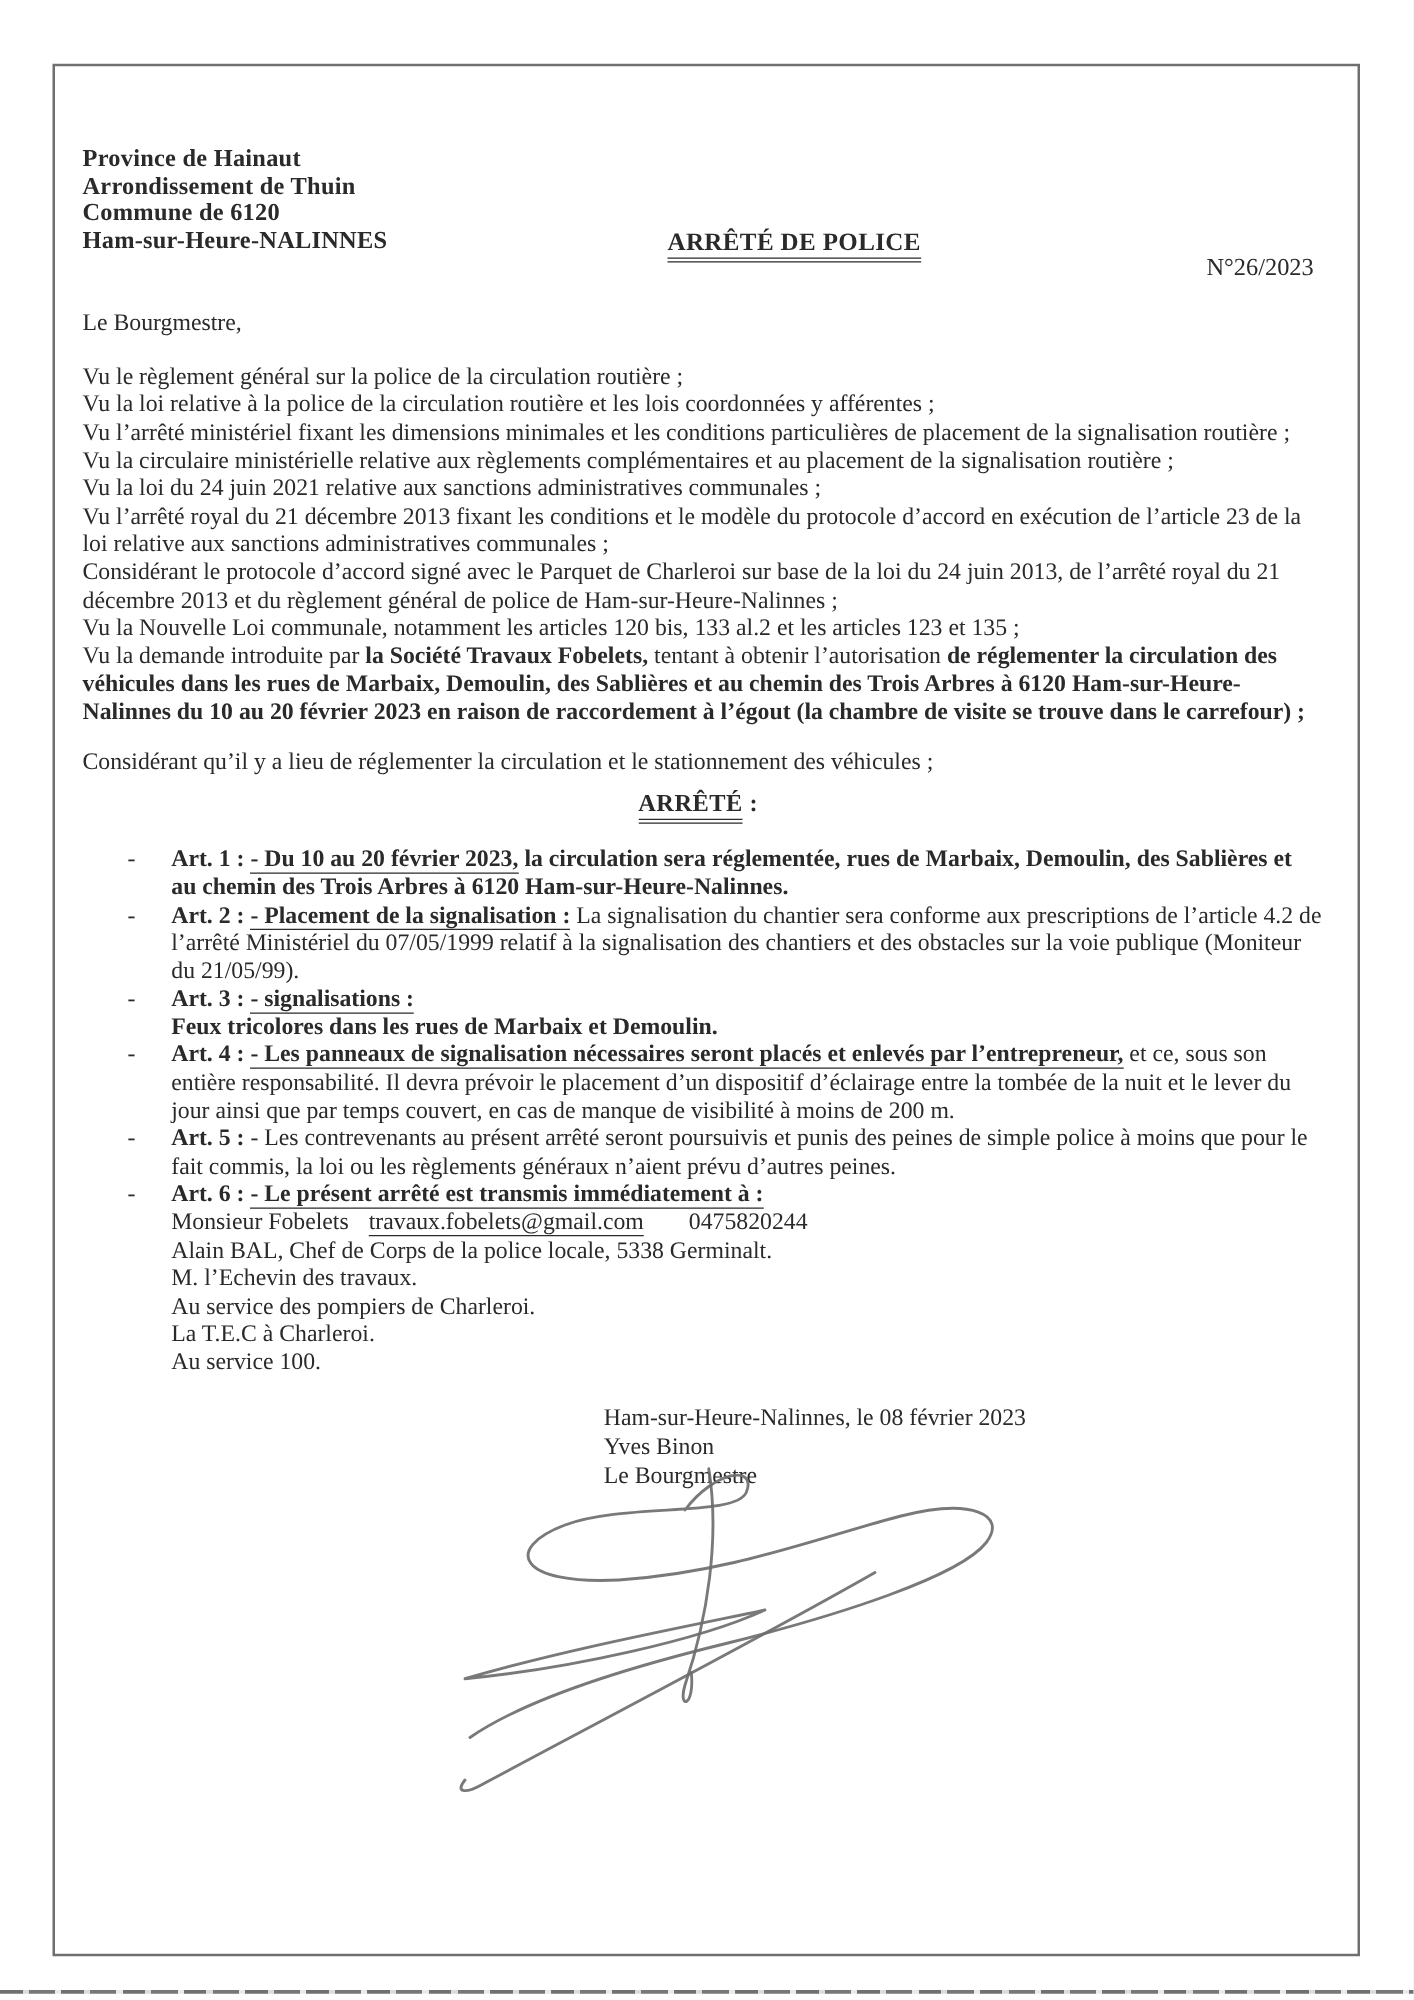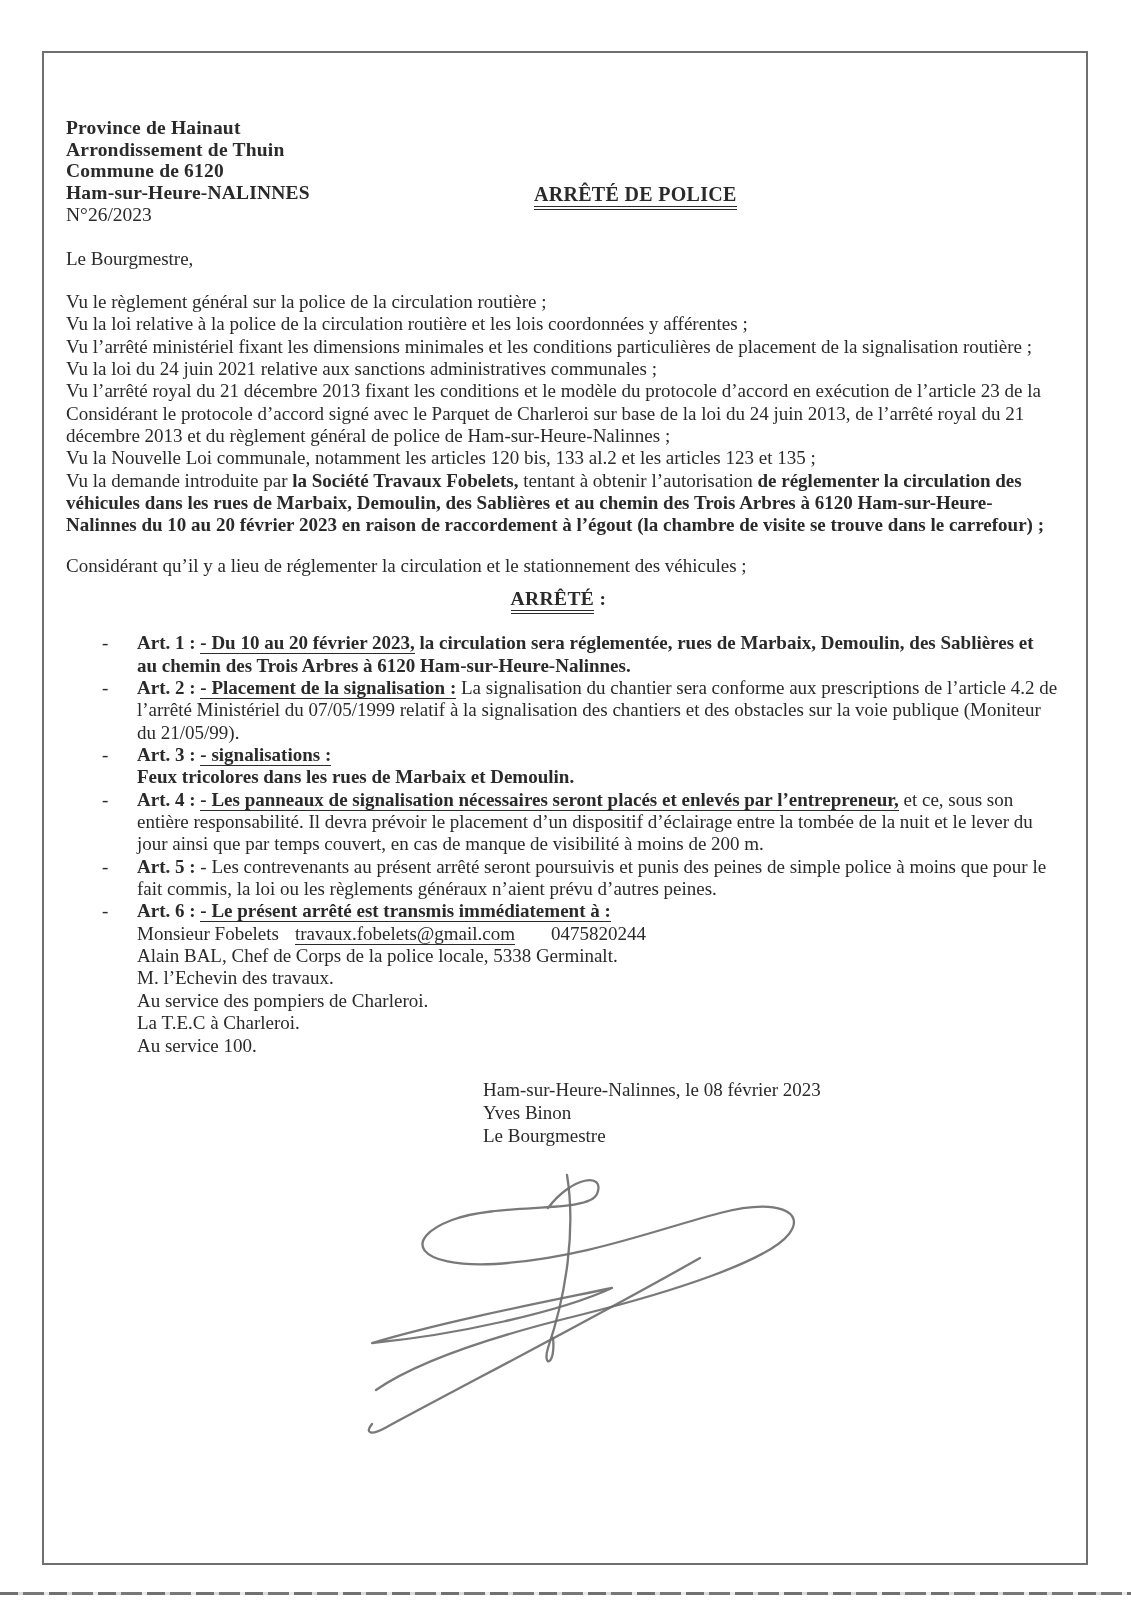--- a/index.html
+++ b/index.html
@@ -9,21 +9,21 @@
     overflow:hidden;
   }
   .page{
     position:absolute;left:42px;top:51px;width:1046px;height:1514px;
     border:2px solid #6f6f6f;box-sizing:border-box;background:#fff;
   }
   .content{position:absolute;left:22px;top:0;width:985px;}
   
   .letterhead{margin-top:64px;font-size:19.5px;line-height:21.7px;}
   .lh{white-space:nowrap;font-weight:bold;letter-spacing:.2px;}
-  .lh.normal{font-weight:normal;letter-spacing:0;}
+  .lh.normal{font-weight:normal;letter-spacing:0;text-align:right;}
   .doc-title{
     position:absolute;left:468px;top:130px;font-size:20px;font-weight:bold;
     white-space:nowrap;letter-spacing:.3px;
   }
   .title-underline{border-bottom:4px double #2a2a2a;padding-bottom:1px;}
   
   .salutation{margin-top:22px;font-size:19px;line-height:22.35px;white-space:nowrap;}
   .preamble{margin-top:21px;font-size:19px;}
   .pl{line-height:22.35px;white-space:nowrap;}
   .b{font-weight:bold;}
@@ -68,22 +68,24 @@
       <div class="doc-title">
         <span class="title-underline">ARRÊTÉ DE POLICE</span>
       </div>
 
       <div class="salutation">Le Bourgmestre,</div>
 
       <div class="preamble">
         <div class="pl">Vu le règlement général sur la police de la circulation routière ;</div>
         <div class="pl">Vu la loi relative à la police de la circulation routière et les lois coordonnées y afférentes ;</div>
         <div class="pl">Vu l’arrêté ministériel fixant les dimensions minimales et les conditions particulières de placement de la signalisation routière ;</div>
+        <div class="pl">Vu la circulaire ministérielle relative aux règlements complémentaires et au placement de la signalisation routière ;</div>
         <div class="pl">Vu la loi du 24 juin 2021 relative aux sanctions administratives communales ;</div>
         <div class="pl">Vu l’arrêté royal du 21 décembre 2013 fixant les conditions et le modèle du protocole d’accord en exécution de l’article 23 de la</div>
+        <div class="pl">loi relative aux sanctions administratives communales ;</div>
         <div class="pl">Considérant le protocole d’accord signé avec le Parquet de Charleroi sur base de la loi du 24 juin 2013, de l’arrêté royal du 21</div>
         <div class="pl">décembre 2013 et du règlement général de police de Ham-sur-Heure-Nalinnes ;</div>
         <div class="pl">Vu la Nouvelle Loi communale, notamment les articles 120 bis, 133 al.2 et les articles 123 et 135 ;</div>
         <div class="pl">
           <span>Vu la demande introduite par </span><span class="b">la Société Travaux Fobelets,</span><span> tentant à obtenir l’autorisation </span><span class="b">de réglementer la circulation des</span>
         </div>
         <div class="pl b">véhicules dans les rues de Marbaix, Demoulin, des Sablières et au chemin des Trois Arbres à 6120 Ham-sur-Heure-</div>
         <div class="pl b">Nalinnes du 10 au 20 février 2023 en raison de raccordement à l’égout (la chambre de visite se trouve dans le carrefour) ;</div>
       </div>
 

